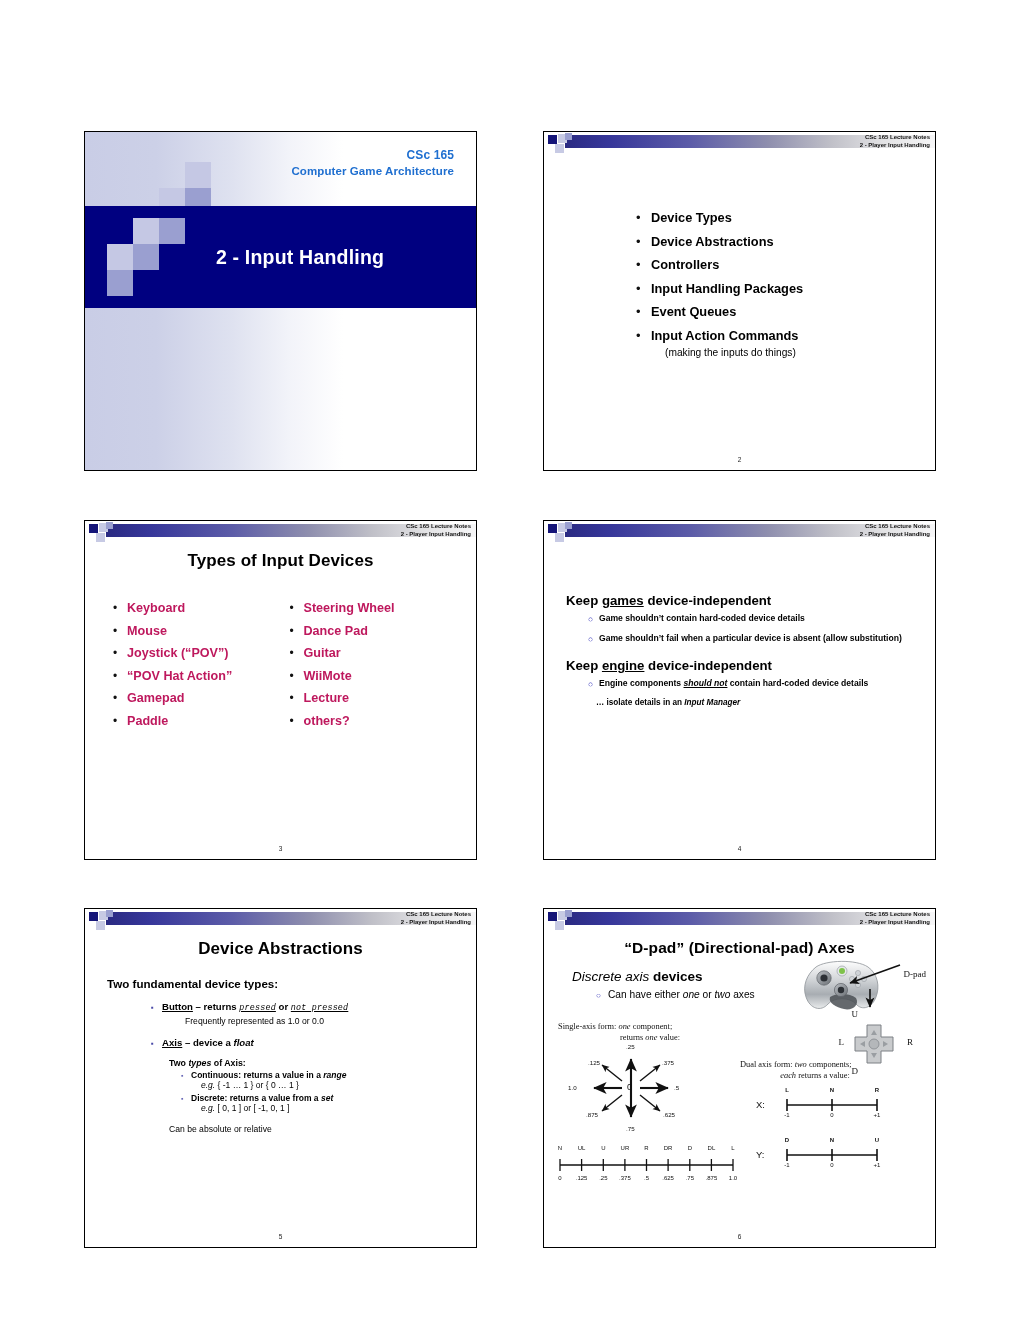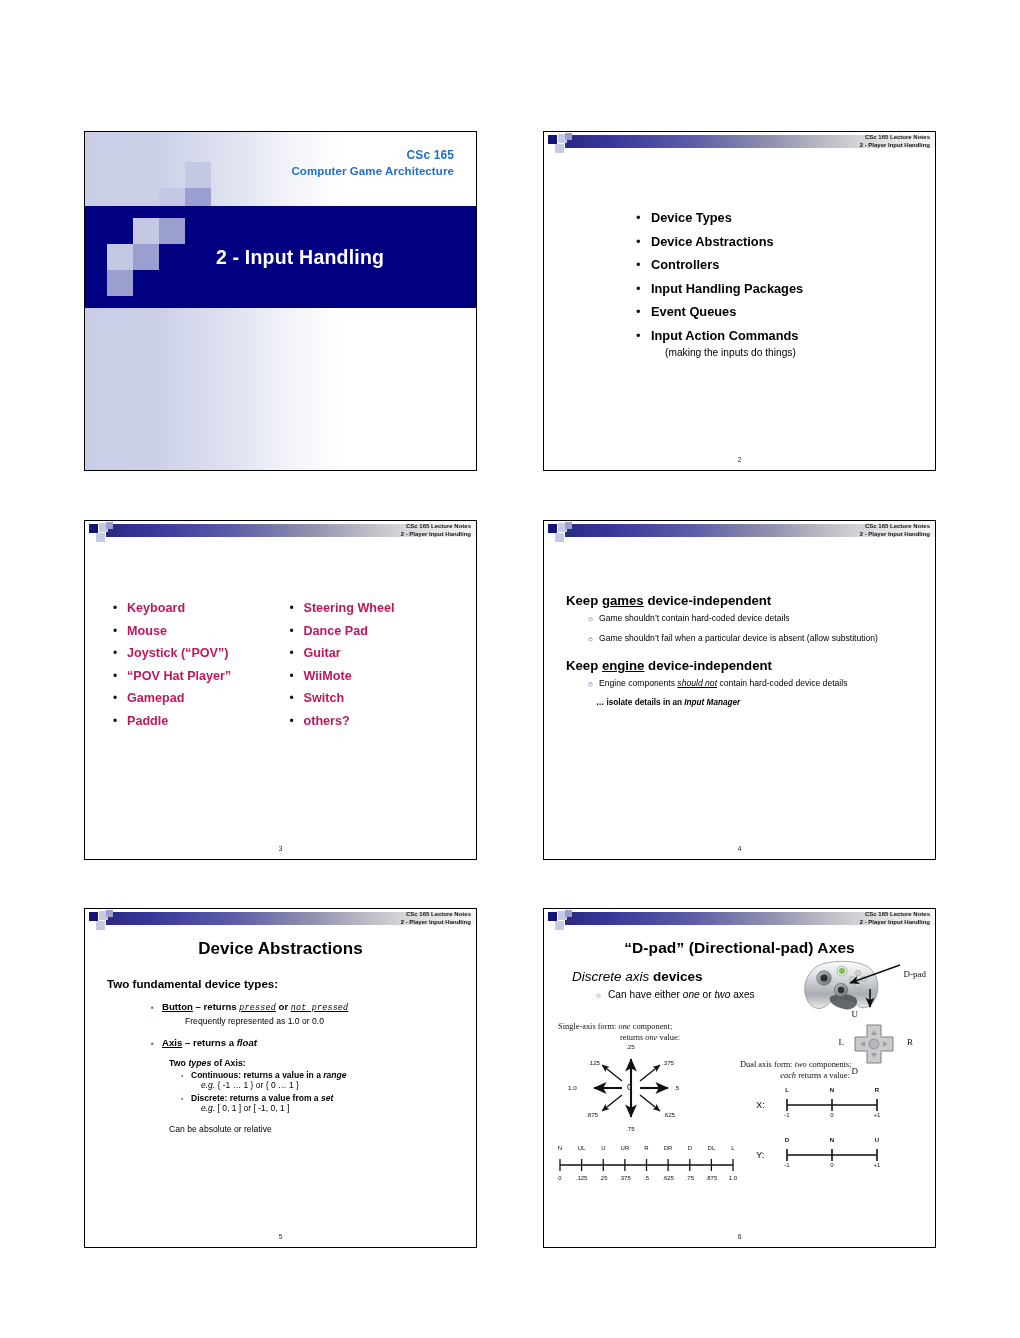--- a/index.html
+++ b/index.html
@@ -94,21 +94,21 @@
   .dev-col .row{display:flex;align-items:baseline;margin-bottom:8.5px;}
   .dev-col .row .dot{width:14px;flex:0 0 14px;font-size:12px;color:#111;}
   .dev-col .row .lab{font-size:12.6px;font-weight:bold;color:#be185d;}
 
   
   .goals{position:absolute;left:22px;top:72px;right:14px;}
   .goal-h{font-size:13.2px;font-weight:bold;color:#000;margin-bottom:5px;}
   .goal-h u{text-decoration:underline;}
   .goal-sub{display:flex;align-items:flex-start;margin:0 0 7px 22px;}
   .goal-sub .o{flex:0 0 11px;color:#3b3bbb;font-size:8.5px;line-height:13px;}
-  .goal-sub .t{font-size:8.6px;font-weight:normal;line-height:11.5px;color:#000;}
+  .goal-sub .t{font-size:8.6px;font-weight:bold;line-height:11.5px;color:#000;}
   .goal-note{margin-left:30px;font-size:8.2px;font-weight:bold;color:#000;}
   .goal-note i{font-style:italic;}
   .sp{margin-top:12px;}
 
   
   .abs{position:absolute;left:22px;top:68px;right:12px;}
   .abs-h{font-size:11.6px;font-weight:bold;color:#000;margin-bottom:11px;}
   .abs-l1{display:flex;align-items:baseline;margin-left:44px;margin-bottom:3px;}
   .abs-l1 .sqb{flex:0 0 11px;color:#4a4aa8;font-size:8px;}
   .abs-l1 .t{font-size:9.6px;font-weight:bold;}
@@ -237,38 +237,39 @@
       <div class="hdr-sq1"></div>
       <div class="hdr-sq2"></div>
       <div class="hdr-sq3"></div>
       <div class="hdr-sq4"></div>
       <div class="hdr-txt">
         <div>CSc 165 Lecture Notes</div>
         <div>2 - Player Input Handling</div>
       </div>
     </div>
 
+    <div class="s-title">Types of Input Devices</div>
 
     <div class="dev-cols">
       <div class="dev-col">
         <div class="row">
           <span class="dot">•</span>
           <span class="lab">Keyboard</span>
         </div>
         <div class="row">
           <span class="dot">•</span>
           <span class="lab">Mouse</span>
         </div>
         <div class="row">
           <span class="dot">•</span>
           <span class="lab">Joystick (“POV”)</span>
         </div>
         <div class="row">
           <span class="dot">•</span>
-          <span class="lab">“POV Hat Player”</span>
+          <span class="lab">“POV Hat Action”</span>
         </div>
         <div class="row">
           <span class="dot">•</span>
           <span class="lab">Gamepad</span>
         </div>
         <div class="row">
           <span class="dot">•</span>
           <span class="lab">Paddle</span>
         </div>
       </div>
@@ -284,21 +285,21 @@
         <div class="row">
           <span class="dot">•</span>
           <span class="lab">Guitar</span>
         </div>
         <div class="row">
           <span class="dot">•</span>
           <span class="lab">WiiMote</span>
         </div>
         <div class="row">
           <span class="dot">•</span>
-          <span class="lab">Switch</span>
+          <span class="lab">Lecture</span>
         </div>
         <div class="row">
           <span class="dot">•</span>
           <span class="lab">others?</span>
         </div>
       </div>
     </div>
 
     <div class="pagenum">3</div>
   </div>
@@ -364,21 +365,21 @@
       <div class="abs-h">Two fundamental device types:</div>
 
       <div class="abs-l1">
         <span class="sqb">▪</span>
         <span class="t"><u>Button</u><span> – returns </span><span class="mono">pressed</span><span> or </span><span class="mono">not pressed</span></span>
       </div>
       <div class="abs-note">Frequently represented as 1.0 or 0.0</div>
 
       <div class="abs-l1">
         <span class="sqb">▪</span>
-        <span class="t"><u>Axis</u><span> – returns a </span><i>float</i></span>
+        <span class="t"><u>Axis</u><span> – device a </span><i>float</i></span>
       </div>
 
       <div class="abs-sub" style="margin-top:10px;">
         <span>Two </span><i>types</i><span> of Axis:</span>
       </div>
 
       <div class="abs-l2">
         <span class="sqb">▪</span>
         <span class="t"><span>Continuous: returns a value in a </span><i>range</i></span>
       </div>

